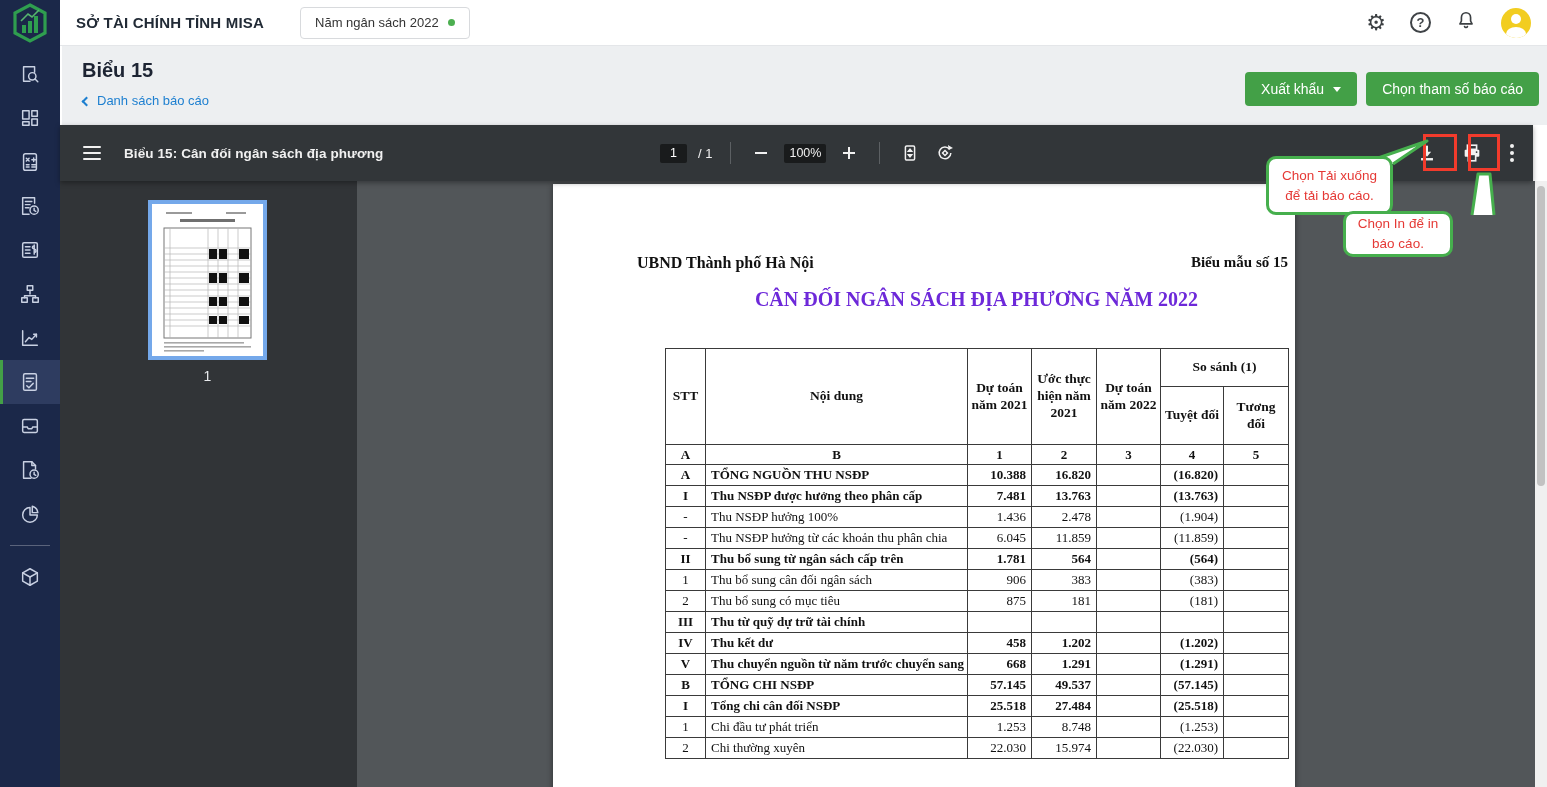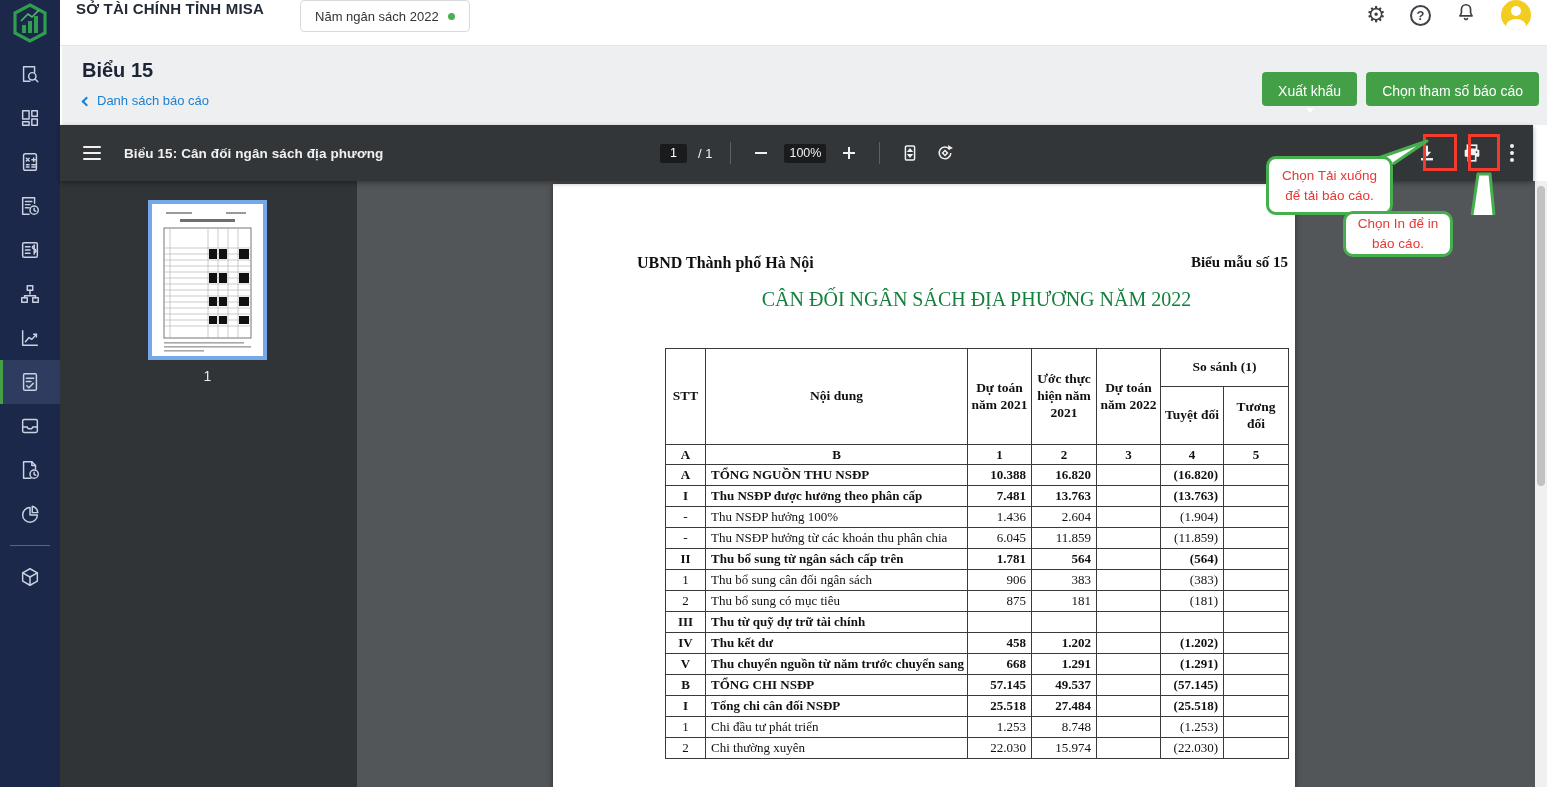--- a/index.html
+++ b/index.html
@@ -14,21 +14,21 @@
   .logo { height:46px; display:flex; align-items:center; justify-content:center; }
   .nav { display:flex; flex-direction:column; margin-top:6px; }
   .nav-item { height:44px; display:flex; align-items:center; justify-content:center; position:relative; cursor:pointer; }
   .nav-item svg { stroke:#c9d1e3; fill:none; stroke-width:1.6; stroke-linecap:round; stroke-linejoin:round; }
   .nav-item.active { background:#2e3c60; }
   .nav-item.active::before { content:""; position:absolute; left:0; top:0; bottom:0; width:3px; background:#43a047; }
   .nav-divider { height:1px; background:rgba(255,255,255,.28); margin:9px 10px; }
 
   
   .topbar { position:absolute; left:60px; top:0; width:1487px; height:46px; background:#fff;
-            border-bottom:1px solid #e4e6e9; display:flex; align-items:flex-start; z-index:9; }
+            border-bottom:1px solid #e4e6e9; display:flex; align-items:center; z-index:9; }
   .org-name { margin-left:16px; font-size:15px; font-weight:700; color:#222b36; letter-spacing:.2px; }
   .year-box { margin-left:36px; height:32px; border:1px solid #d8dadd; border-radius:4px; display:flex;
               align-items:center; padding:0 14px; font-size:13px; color:#333; gap:9px; background:#fff; cursor:pointer; }
   .year-dot { width:7px; height:7px; border-radius:50%; background:#4caf50; }
   .topbar-right { margin-left:auto; display:flex; align-items:center; gap:24px; margin-right:16px; }
   .gear-glyph { font-size:22px; color:#3c4043; line-height:1; cursor:pointer; font-family:"DejaVu Sans",sans-serif; }
   .help-circle { width:21px; height:21px; border:2px solid #3f4347; border-radius:50%; display:flex;
                  align-items:center; justify-content:center; font-size:13px; font-weight:700; color:#3f4347; cursor:pointer; }
   .avatar { width:30px; height:30px; border-radius:50%; background:#f2cd20; overflow:hidden; position:relative; cursor:pointer; }
   .avatar .head { position:absolute; left:10px; top:6px; width:10px; height:10px; border-radius:50%; background:#fff; }
@@ -36,21 +36,21 @@
 
   
   .page-head { position:absolute; left:62px; top:46px; width:1487px; height:79px; background:#edeff1; z-index:8; }
   .page-title { position:absolute; left:20px; top:13px; font-size:20px; font-weight:700; color:#1d2433; }
   .breadcrumb { position:absolute; left:21px; top:47px; display:flex; align-items:center; gap:7px;
                 color:#1d7fd0; font-size:13px; cursor:pointer; }
   .chev-left { width:7px; height:7px; border-left:2px solid #1d7fd0; border-bottom:2px solid #1d7fd0;
                transform:rotate(45deg); margin-top:1px; }
   .head-buttons { position:absolute; right:10px; top:26px; display:flex; gap:9px; }
   .btn { height:34px; background:#43a047; color:#fff; font-size:14px; border:none; border-radius:4px;
-         padding:11px 16px; display:flex; align-items:center; gap:9px; cursor:pointer; font-family:inherit;flex-direction:column; }
+         padding:4px 16px; display:flex; align-items:center; gap:9px; cursor:pointer; font-family:inherit; }
   .caret-down { width:0; height:0; border-left:4px solid transparent; border-right:4px solid transparent;
                 border-top:5px solid #fff; }
 
   
   .pdf-toolbar { position:absolute; left:60px; top:125px; width:1473px; height:56px; background:#323639;
                  color:#f1f1f1; z-index:20; box-shadow:0 2px 5px rgba(0,0,0,.35); display:flex; align-items:center; }
   .hamburger { margin-left:23px; width:18px; display:flex; flex-direction:column; gap:4px; cursor:pointer; }
   .hamburger span { height:2px; background:#f1f1f1; border-radius:1px; }
   .tb-title { margin-left:23px; font-size:13.5px; font-weight:700; letter-spacing:.1px; }
   .tb-center { position:absolute; left:600px; top:0; height:56px; display:flex; align-items:center; gap:11px; }
@@ -81,21 +81,21 @@
               box-shadow:0 1px 6px rgba(0,0,0,.45); }
   .scrollbar { position:absolute; right:0; top:0; width:12px; height:606px; background:#f0f0f0; }
   .scroll-thumb { position:absolute; left:2px; right:2px; top:5px; height:300px; background:#c2c2c2; border-radius:4px; cursor:pointer; }
 
   
   .doc-org  { position:absolute; left:84px; top:70px; font-family:"Liberation Serif","DejaVu Serif",serif;
               font-weight:700; font-size:16px; color:#111; }
   .doc-form { position:absolute; right:7px; top:70px; font-family:"Liberation Serif","DejaVu Serif",serif;
               font-weight:700; font-size:15px; color:#111; }
   .doc-title { position:absolute; left:112px; top:104px; width:623px; text-align:center;
-               font-family:"Liberation Serif","DejaVu Serif",serif; font-weight:400; font-size:20px; color:#15803d; }
+               font-family:"Liberation Serif","DejaVu Serif",serif; font-weight:700; font-size:20px; color:#6d28d9; }
   .doc-unit { position:absolute; left:112px; top:139px; width:623px; text-align:right;
               font-family:"Liberation Serif","DejaVu Serif",serif; font-style:italic; font-weight:600;
               font-size:14.5px; color:#111; }
   table.budget { position:absolute; left:112px; top:164px; width:623px; border-collapse:collapse;
                  font-family:"Liberation Serif","DejaVu Serif",serif; color:#111; table-layout:fixed; }
   table.budget th, table.budget td { border:1.5px solid #3a3a3a; }
   table.budget th { font-size:13.5px; font-weight:700; text-align:center; line-height:1.25; padding:2px 2px; }
   tr.code-row td { height:20px; text-align:center; font-weight:700; font-size:13px; }
   tr.data-row td { height:21px; font-size:13px; }
   td.c-stt { text-align:center; }
@@ -429,21 +429,21 @@
                 <td class="c-num">7.481</td>
                 <td class="c-num">13.763</td>
                 <td class="c-num"></td>
                 <td class="c-num">(13.763)</td>
                 <td class="c-num"></td>
               </tr>
               <tr class="data-row">
                 <td class="c-stt">-</td>
                 <td class="c-label">Thu NSĐP hưởng 100%</td>
                 <td class="c-num">1.436</td>
-                <td class="c-num">2.604</td>
+                <td class="c-num">2.478</td>
                 <td class="c-num"></td>
                 <td class="c-num">(1.904)</td>
                 <td class="c-num"></td>
               </tr>
               <tr class="data-row">
                 <td class="c-stt">-</td>
                 <td class="c-label">Thu NSĐP hưởng từ các khoản thu phân chia</td>
                 <td class="c-num">6.045</td>
                 <td class="c-num">11.859</td>
                 <td class="c-num"></td>

